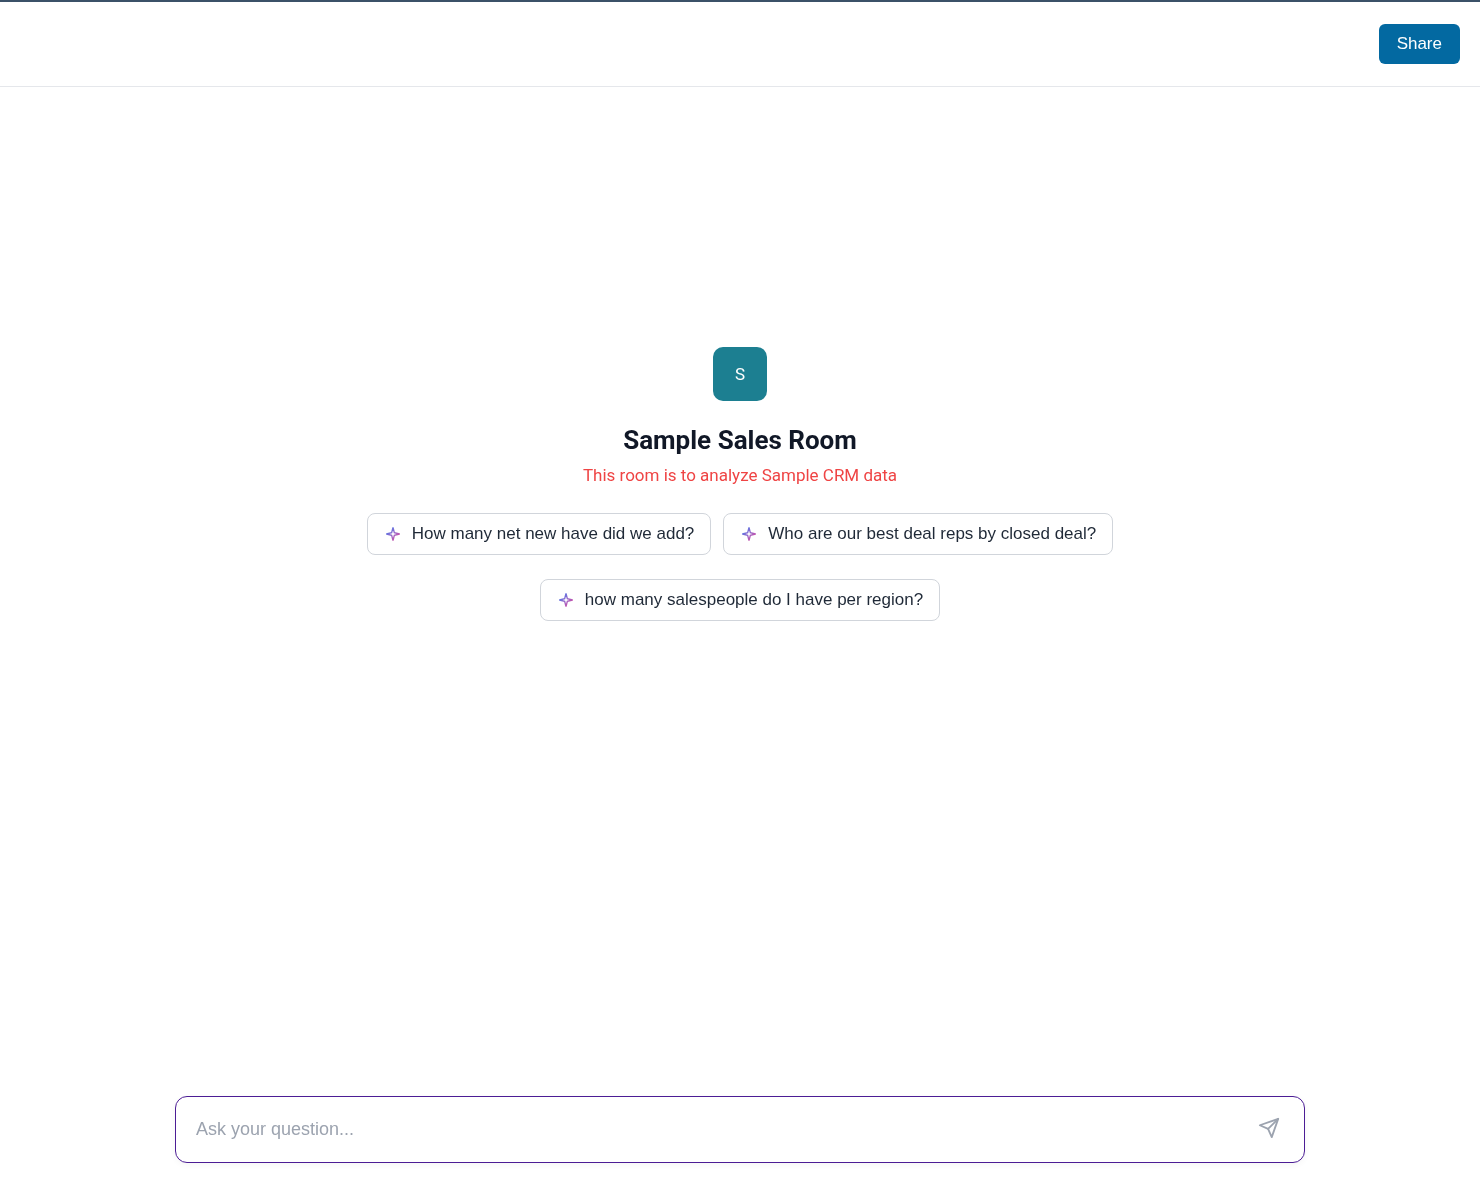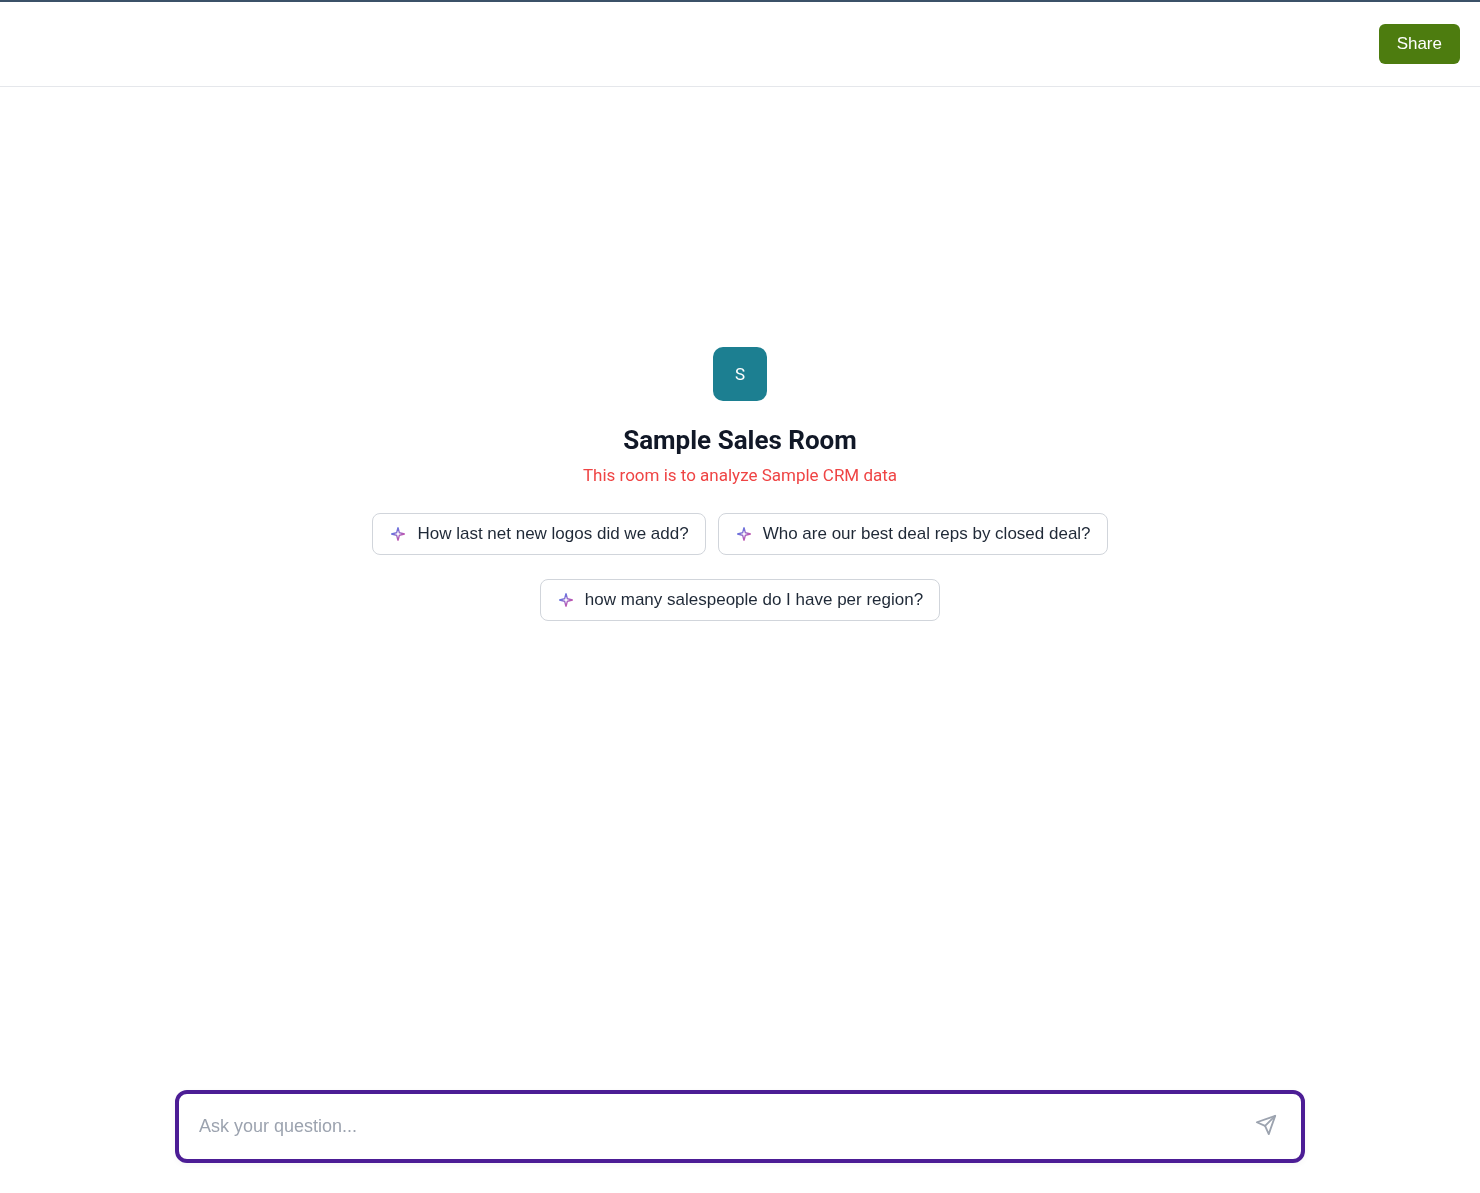--- a/index.html
+++ b/index.html
@@ -22,21 +22,21 @@
       border-bottom: 1px solid #e5e7eb;
       display: flex;
       align-items: center;
       justify-content: flex-end;
       padding-right: 20px;
       padding-top: 18px;
       padding-bottom: 18px;
     }
     
     .share-button {
-      background: #4d7c0f;
+      background: #0369a1;
       color: #ffffff;
       border: none;
       border-radius: 6px;
       padding: 10px 18px;
       font-size: 17px;
       font-weight: 500;
       cursor: pointer;
       text-align: center;
     }
     
@@ -108,21 +108,21 @@
       position: absolute;
       bottom: 30px;
       left: 50%;
       transform: translateX(-50%);
       width: 1130px;
     }
     
     .input-bar {
       display: flex;
       align-items: center;
-      border: 4px solid #4c1d95;
+      border: 1px solid #4c1d95;
       border-radius: 12px;
       padding: 16px 20px;
       background: #ffffff;
       box-shadow: 0 2px 6px rgba(0,0,0,0.04);
     }
     
     .question-input {
       flex: 1;
       border: none;
       outline: none;
@@ -176,21 +176,21 @@
           <svg width="16" height="16" viewBox="0 0 24 24" fill="none" stroke="url(#grad1)" stroke-width="2">
             <defs>
               <linearGradient id="grad1" x1="0%" y1="0%" x2="100%" y2="100%">
                 <stop offset="0%" stop-color="#3b82f6"></stop>
                 <stop offset="100%" stop-color="#ec4899"></stop>
               </linearGradient>
             </defs>
             <path d="M12 2 L14 10 L22 12 L14 14 L12 22 L10 14 L2 12 L10 10 Z"></path>
           </svg>
         </span>
-        <span>How last net new logos did we add?</span>
+        <span>How many net new have did we add?</span>
       </button>
       <button class="prompt-button">
         <span class="sparkle-icon">
           <svg width="16" height="16" viewBox="0 0 24 24" fill="none" stroke="url(#grad2)" stroke-width="2">
             <defs>
               <linearGradient id="grad2" x1="0%" y1="0%" x2="100%" y2="100%">
                 <stop offset="0%" stop-color="#3b82f6"></stop>
                 <stop offset="100%" stop-color="#ec4899"></stop>
               </linearGradient>
             </defs>

